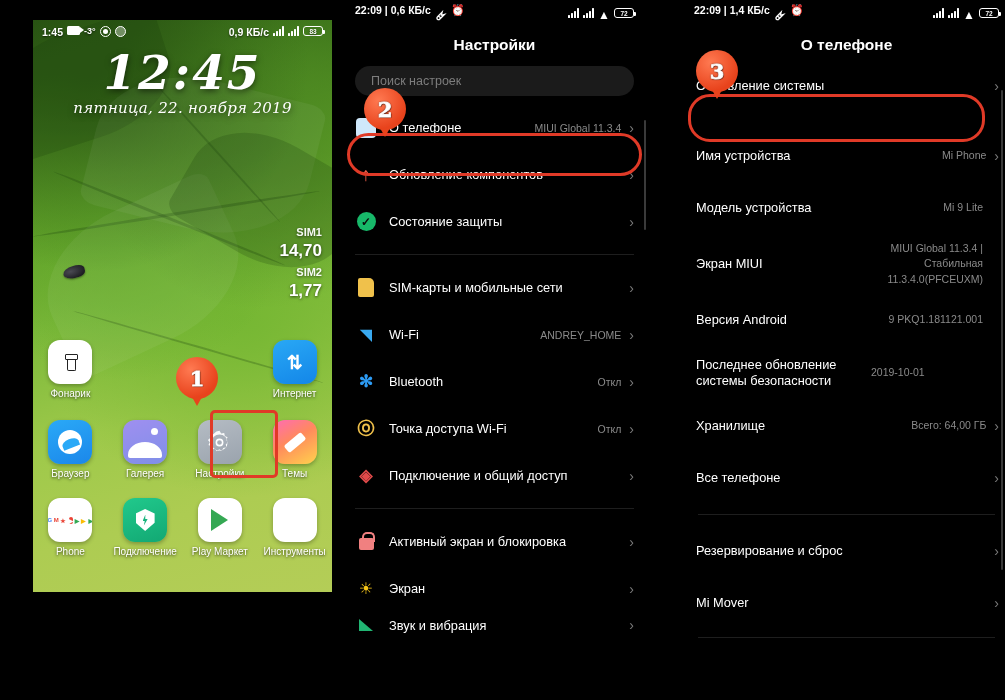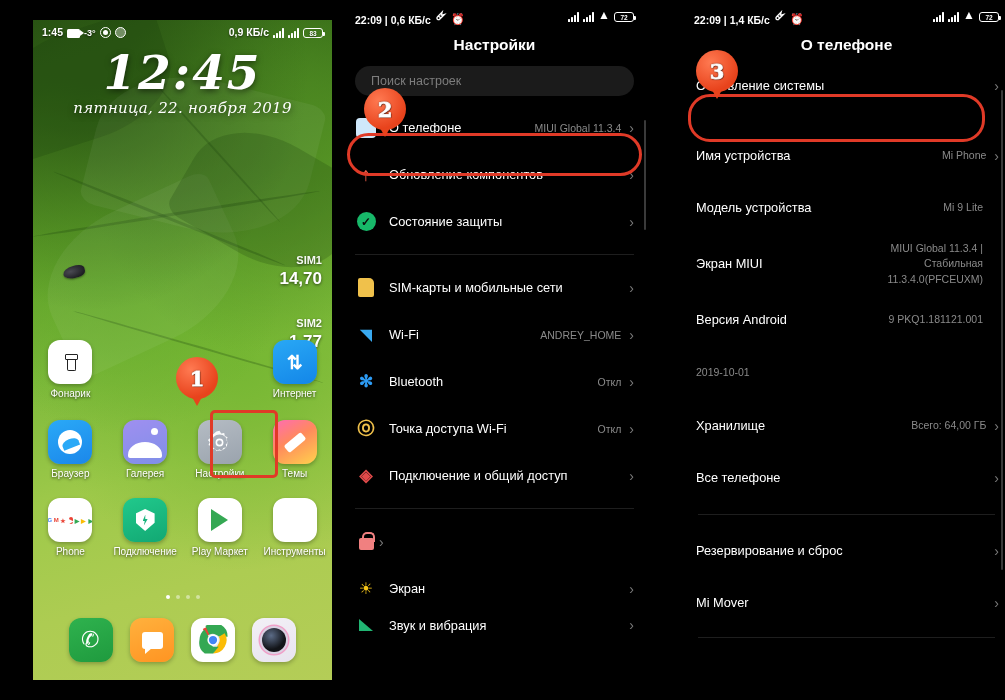--- a/index.html
+++ b/index.html
@@ -12,21 +12,21 @@
   .stage { position: relative; width: 1005px; height: 700px; background: #000; }
 
   
   .phone { position: absolute; top: 0; height: 700px; overflow: hidden; background: #000; }
   #phone-home     { left: 0px;   width: 333px; }
   #phone-settings { left: 341px; width: 307px; }
   #phone-about    { left: 680px; width: 333px; }
 
   
   .home-screen {
-    position: absolute; left: 33px; top: 20px; width: 299px; height: 660px;
+    position: absolute; left: 33px; top: 20px; width: 299px; height: 572px;
     background:
       radial-gradient(ellipse 120% 60% at 20% 8%,  #2d5a14 0%, rgba(45,90,20,0) 60%),
       radial-gradient(ellipse 90% 50% at 75% 18%,  #4e8a22 0%, rgba(78,138,34,0) 65%),
       radial-gradient(ellipse 80% 40% at 30% 35%,  #63a92b 0%, rgba(99,169,43,0) 70%),
       radial-gradient(ellipse 100% 45% at 70% 52%, #76b733 0%, rgba(118,183,51,0) 70%),
       linear-gradient(165deg, #1f4410 0%, #376d18 12%, #5c9c26 30%, #7cb93a 48%, #9ec94a 66%, #adcc52 82%, #b4cd57 100%);
     overflow: hidden;
   }
   
   .leaf-vein {
@@ -41,21 +41,21 @@
     position: absolute; border-radius: 50% 10% 50% 10%;
     background: rgba(20,55,10,0.20);
   }
 
   .status-bar {
     position: absolute; left: 0; right: 0; top: 0; height: 24px;
     display: flex; align-items: center; justify-content: space-between;
     padding: 0 9px; color: #fff; font-size: 10.5px; font-weight: bold;
     text-shadow: 0 1px 2px rgba(0,0,0,0.65);
   }
-  .sb-left, .sb-right { display: flex; align-items: flex-end; gap: 4px; }
+  .sb-left, .sb-right { display: flex; align-items: flex-start; gap: 4px; }
 
   .ic { display: inline-block; position: relative; }
   .ic-cam { width: 13px; height: 9px; background: #fff; border-radius: 1.5px; }
   .ic-cam::after { content: ""; position: absolute; right: -4px; top: 1px;
     border-left: 4px solid #fff; border-top: 3.5px solid transparent; border-bottom: 3.5px solid transparent; }
   .ic-temp { font-size: 9px; font-weight: bold; }
   .ic-circ { width: 11px; height: 11px; border: 1.6px solid #fff; border-radius: 50%; }
   .ic-circ::after { content:""; position:absolute; left:2px; top:2px; width:5px; height:5px; background:#fff; border-radius:50%; }
   .ic-circ2 { width: 11px; height: 11px; border: 1.6px solid #fff; border-radius: 50%; background: rgba(255,255,255,0.35); }
 
@@ -82,21 +82,21 @@
   }
   .lock-clock .d {
     font-family: "DejaVu Serif", serif; font-size: 15px; font-style: italic;
     margin-top: 2px; letter-spacing: 0.3px;
   }
 
   .sim-widget {
     position: absolute; right: 10px; top: 206px; text-align: right; color: #fff;
     text-shadow: 0 1px 3px rgba(0,0,0,0.6); line-height: 1.25;
   }
-  .sim-widget .lbl { font-size: 11px; font-weight: bold; opacity: .95; margin-top: 28px; }
+  .sim-widget .lbl { font-size: 11px; font-weight: bold; opacity: .95; }
   .sim-widget .val { font-size: 17px; font-weight: bold; margin-bottom: 5px; }
 
   .app-row { position: absolute; left: 0; right: 0; display: flex; }
   .app { width: 25%; text-align: center; }
   .app .ico {
     width: 44px; height: 44px; border-radius: 12px; margin: 0 auto;
     display: flex; align-items: center; justify-content: center;
     box-shadow: 0 2px 4px rgba(0,0,0,0.28); position: relative; overflow: hidden;
   }
   .app .nm {
@@ -485,20 +485,21 @@
         </div>
       </div>
 
       <div class="ls-sep"></div>
 
       <div>
         <div class="ls-item">
           <span class="ls-ico">
               <span class="si-lock"></span>
             </span>
+          <span class="ls-label">Активный экран и блокировка</span>
           <span class="chev">›</span>
         </div>
         <div class="ls-item">
           <span class="ls-ico">
               <span style="color:#f5c518;font-size:16px;">☀</span>
             </span>
           <span class="ls-label">Экран</span>
           <span class="chev">›</span>
         </div>
         <div class="ls-item" style="height:26px;overflow:hidden;">
@@ -570,20 +571,21 @@
 Стабильная
 11.3.4.0(PFCEUXM)</span>
           <span class="about-chev" style="width:8px;"></span>
         </div>
         <div class="about-item">
           <span class="about-label">Версия Android</span>
           <span class="about-val">9 PKQ1.181121.001</span>
           <span class="about-chev" style="width:8px;"></span>
         </div>
         <div class="about-item" style="min-height:54px;">
+          <span class="about-label" style="max-width:175px;">Последнее обновление системы безопасности</span>
           <span class="about-val">2019-10-01</span>
           <span class="about-chev" style="width:8px;"></span>
         </div>
         <div class="about-item">
           <span class="about-label">Хранилище</span>
           <span class="about-val">Всего: 64,00 ГБ</span>
           <span class="chev about-chev">›</span>
         </div>
         <div class="about-item">
           <span class="about-label">Все телефоне</span>

